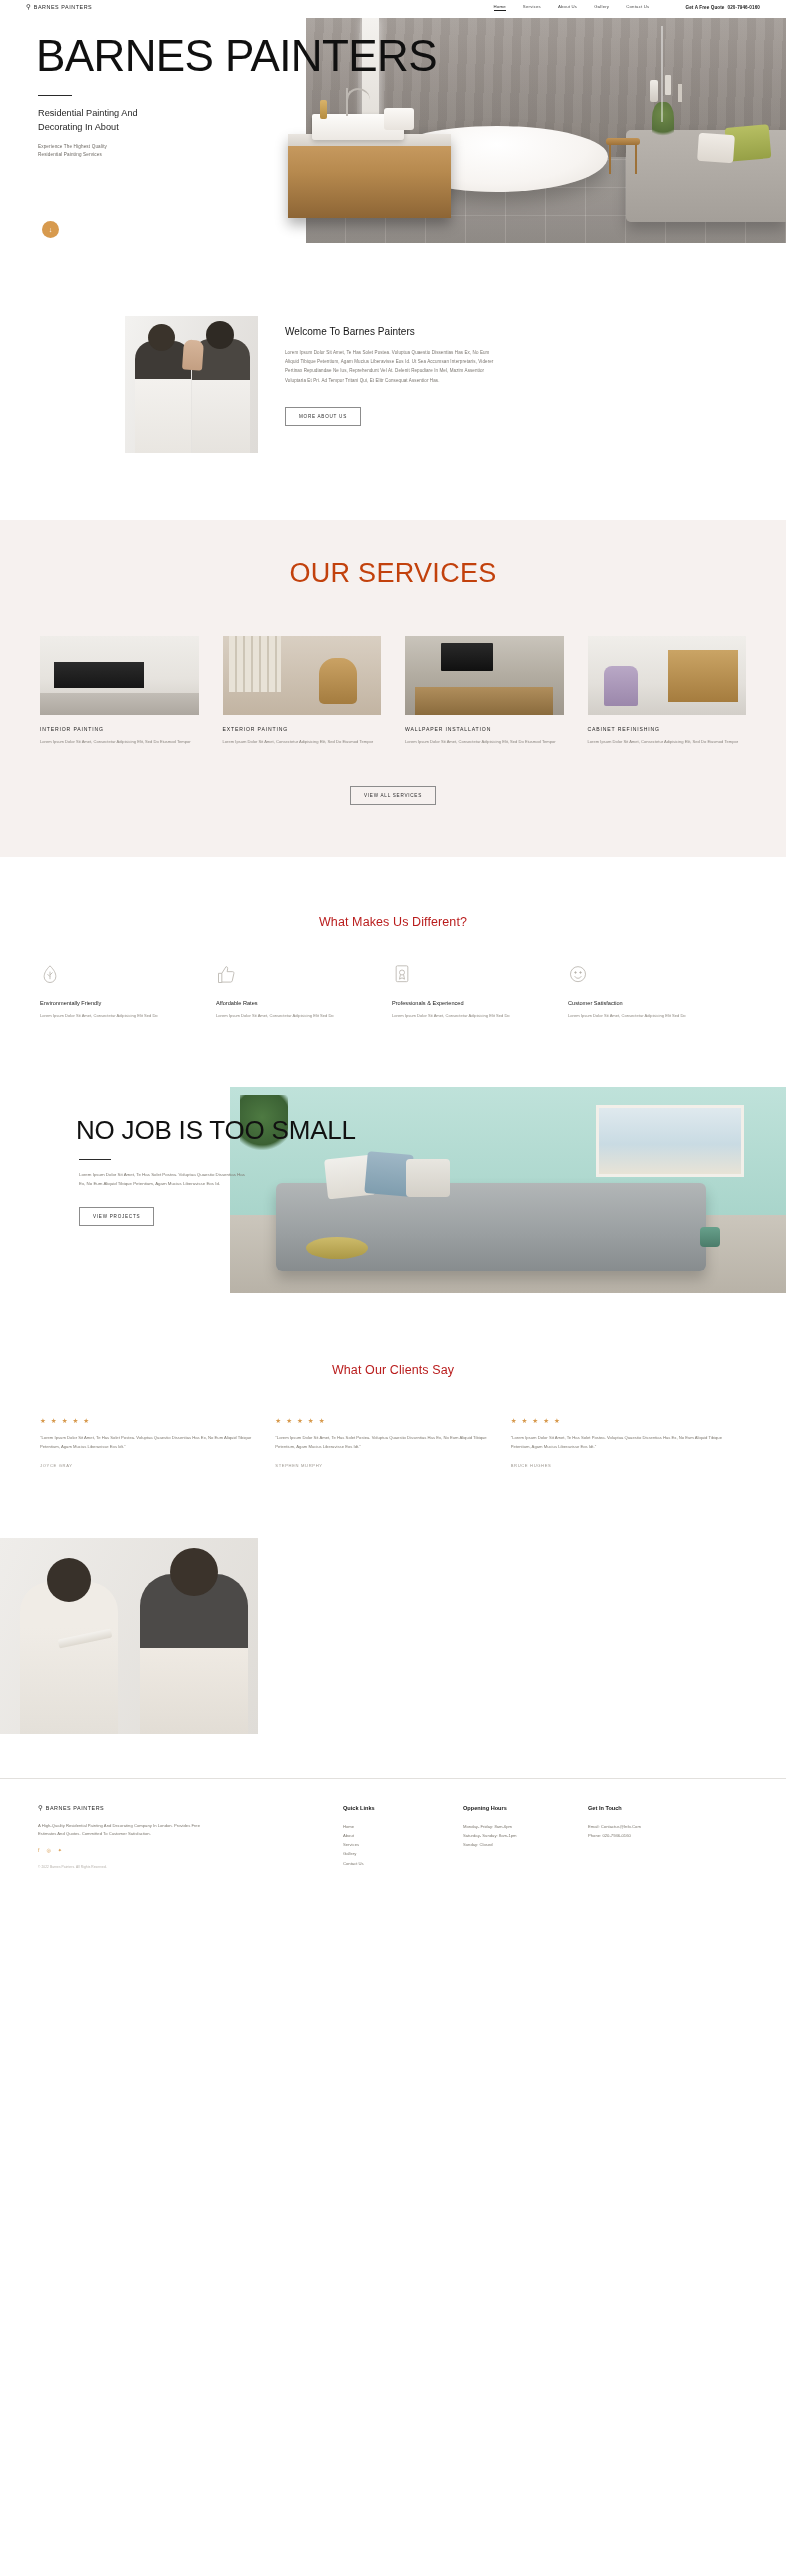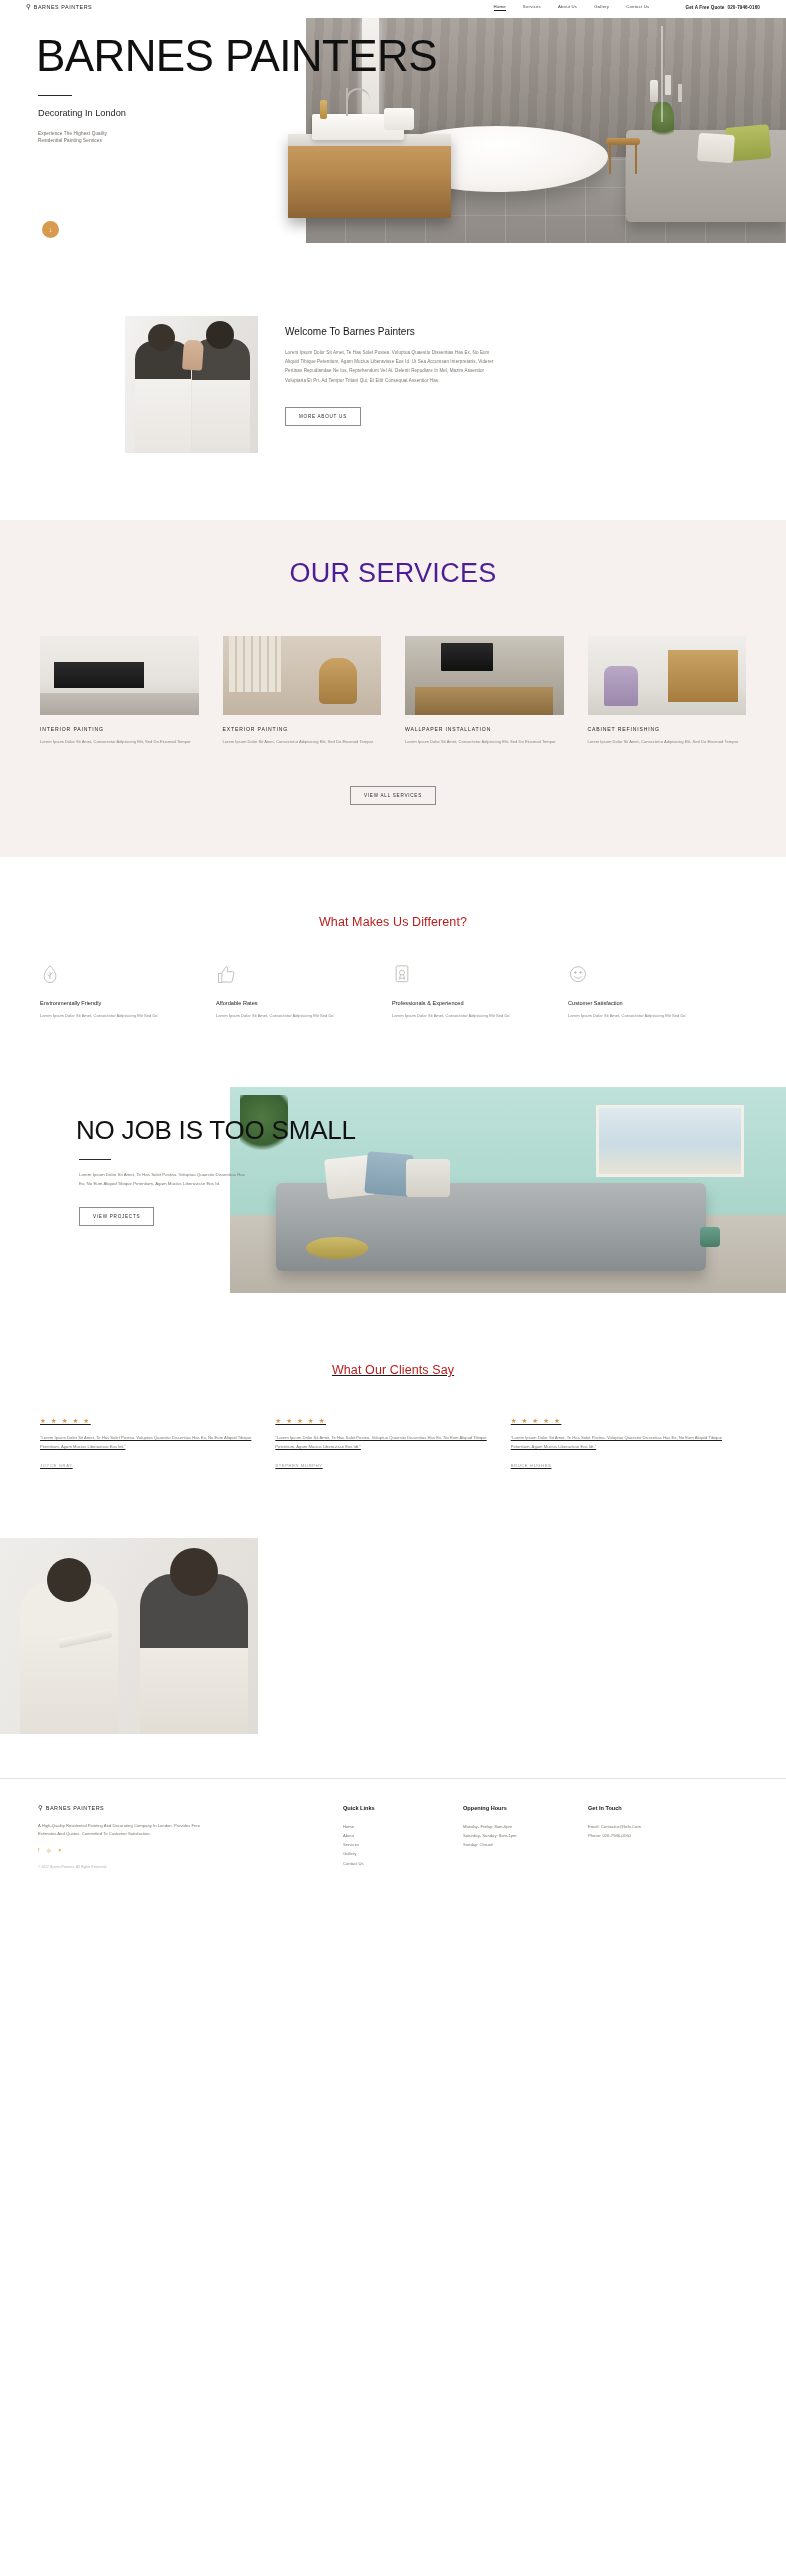--- a/index.html
+++ b/index.html
@@ -167,21 +167,21 @@
   }
   .hero-scroll{
     position:absolute; left:42px; top:207px; width:17px; height:17px; border-radius:50%;
     background:#d79a4e; color:#fff; display:flex; align-items:center; justify-content:center;
     font-size:7px; z-index:6;
   }
 
   
   .section{ position:relative; }
   .sec-title-lg{
-    font-size:27px; font-weight:400; letter-spacing:.3px; text-align:center; color:#4c1d95;
+    font-size:27px; font-weight:400; letter-spacing:.3px; text-align:center; color:#c2410c;
   }
   .sec-title-md{
     font-size:12.5px; font-weight:400; text-align:center; color:#b91c1c; letter-spacing:.1px;
   }
   .btn-outline{
     display:inline-flex; align-items:center; justify-content:center;
     border:.8px solid #8c8c8c; background:transparent; color:#2c2c2c;
     font-size:4.6px; letter-spacing:.75px; text-transform:uppercase;
     padding:6px 13px; cursor:pointer; font-family:inherit;
   }
@@ -346,21 +346,21 @@
   }
   .nojob-copy{ position:relative; z-index:4; padding-left:76px; padding-top:28px; }
   .nojob-title{
     font-size:26px; font-weight:400; letter-spacing:-.2px; color:#111; white-space:nowrap;
   }
   .nojob-rule{ width:32px; height:.8px; background:#2b2b2b; margin:13px 0 11px 3px; }
   .nojob-p{ font-size:4.4px; line-height:1.95; color:#7c776f; margin-left:3px; max-width:172px; }
   .nojob-btn-wrap{ margin-top:16px; margin-left:3px; }
 
   
-  .testimonials{ padding:66px 0 0 0;text-decoration:underline; }
+  .testimonials{ padding:66px 0 0 0; }
   .tst-grid{ display:flex; gap:0; margin-top:40px; padding:0 40px; }
   .tst-item{ width:238px; padding-right:22px; }
   .tst-stars{ color:#d79a4e; font-size:6.5px; letter-spacing:1.6px; }
   .tst-quote{ margin-top:9px; font-size:4.2px; line-height:1.95; color:#7d786f; }
   .tst-author{ margin-top:12px; font-size:4.1px; letter-spacing:.65px; color:#9c968e; text-transform:uppercase; }
 
   
   .cta{ position:relative; margin-top:70px; height:196px; }
   .cta-photo{
     position:absolute; left:0; top:0; width:258px; height:196px; overflow:hidden;
@@ -450,21 +450,22 @@
     <div class="soap"></div>
     <div class="towelstack"></div>
     <div class="stool"></div>
     <div class="shelfrod"></div>
     <div class="bottle"></div>
   </div>
   <div class="hero-copy">
     <h1 class="hero-title">BARNES PAINTERS</h1>
     <div class="hero-rule"></div>
     <div class="hero-sub">
-      <div>Decorating In London</div>
+      <div>Residential Painting And</div>
+      <div>Decorating In About</div>
     </div>
     <div class="hero-kicker">
       <div>Experience The Highest Quality</div>
       <div>Residential Painting Services</div>
     </div>
   </div>
   <div class="hero-scroll">↓</div>
 </section>
 
 <section class="section welcome">

